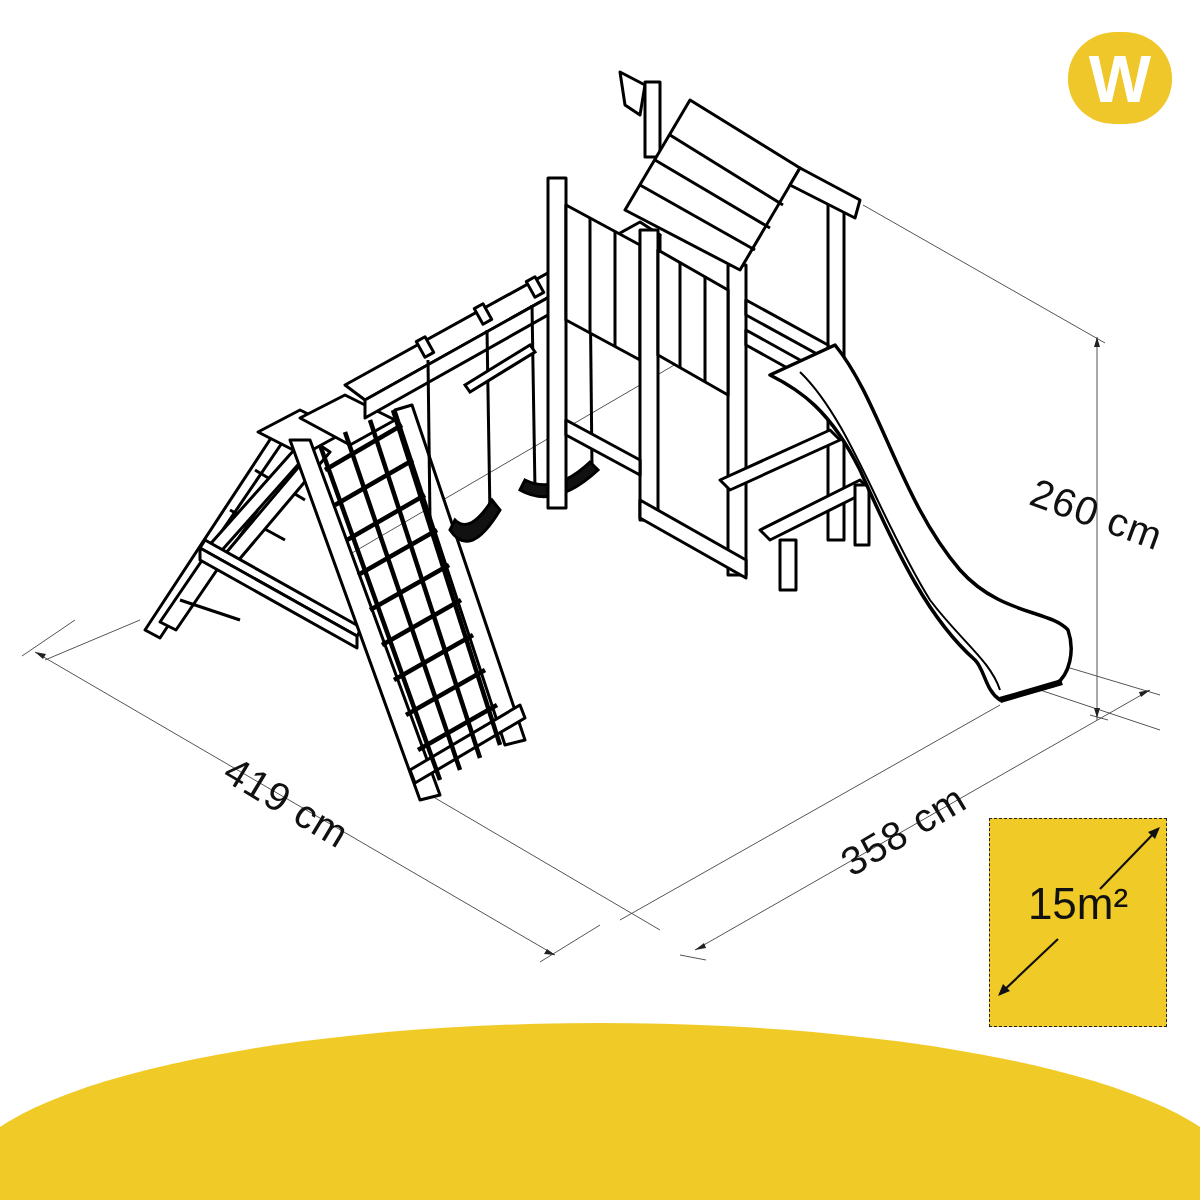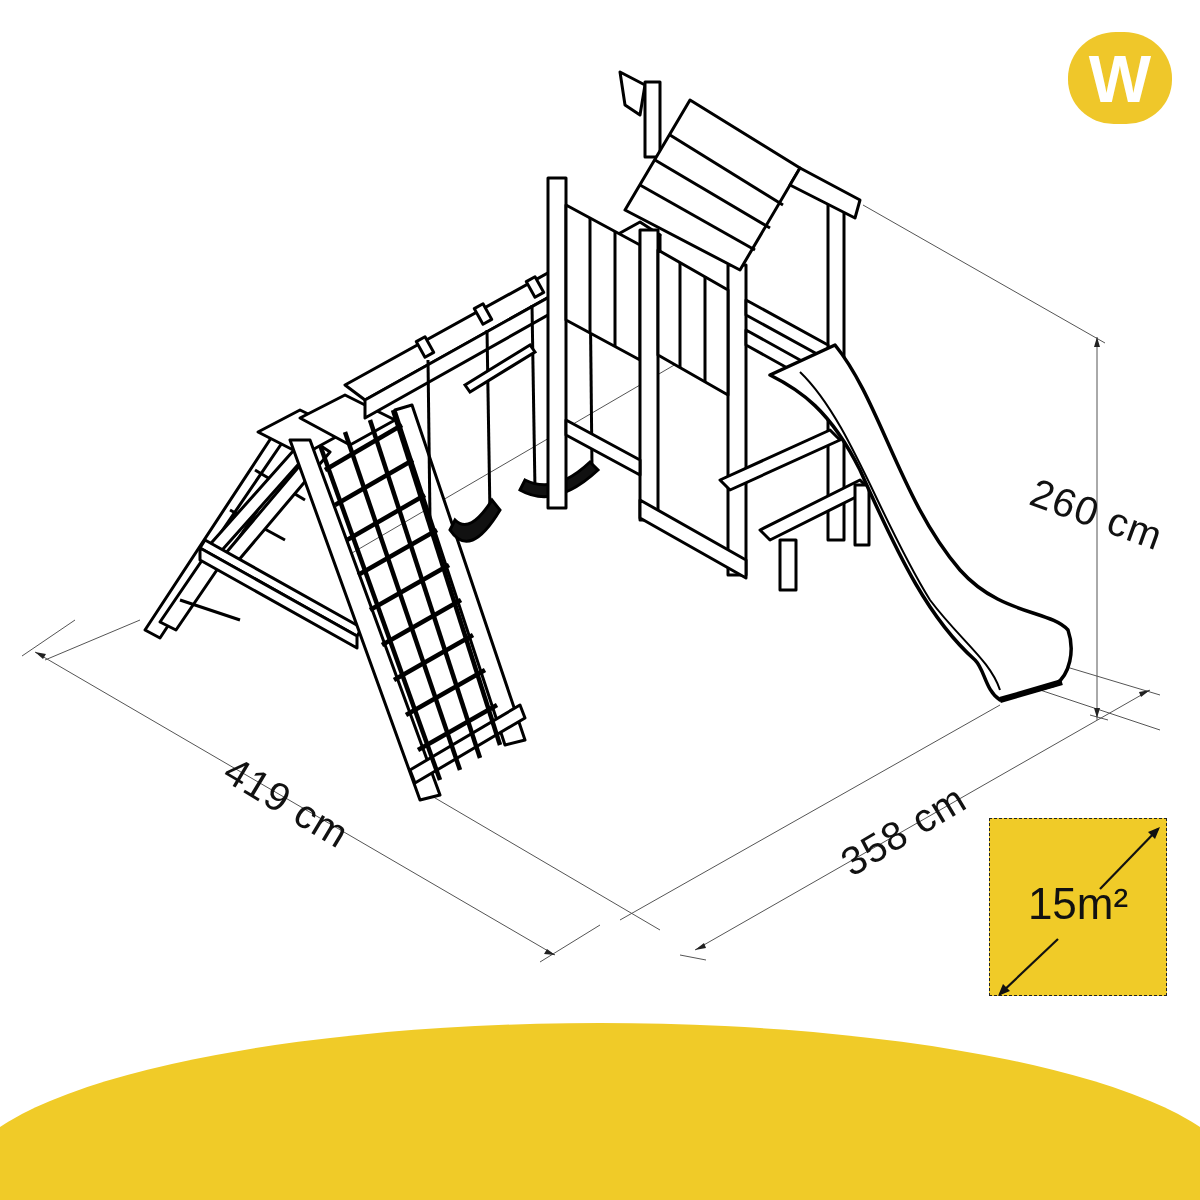--- a/index.html
+++ b/index.html
@@ -7,21 +7,21 @@
            font-family: "Liberation Sans", "DejaVu Sans", sans-serif; }
     .stage { position: absolute; left: 0; top: 0; width: 1200px; height: 1200px; }
     svg.drawing { position: absolute; left: 0; top: 0; }
     .dim-label { position: absolute; font-size: 40px; color: #111; white-space: nowrap;
                  transform-origin: center center; letter-spacing: 1px; }
     .logo { position: absolute; left: 1068px; top: 32px; width: 104px; height: 92px;
             background: #efc72a; border-radius: 46% 46% 44% 44% / 50% 50% 48% 48%;
             display: flex; align-items: center; justify-content: center; }
     .logo span { color: #ffffff; font-weight: bold; font-size: 66px; line-height: 1;
                  font-family: "Liberation Sans", sans-serif; margin-top: 2px; }
-    .area-badge { position: absolute; left: 989px; top: 818px; width: 178px; height: 178px;
+    .area-badge { position: absolute; left: 989px; top: 818px; width: 178px; height: 209px;
                   background: #f0cb28; border: 1.5px dashed #222; box-sizing: border-box; }
     .area-badge .area-text { position: absolute; left: 0; width: 100%; top: 60px;
                   text-align: center; font-size: 44px; color: #111; }
     .area-badge svg { position: absolute; left: 0; top: 0; }
     .arch { position: absolute; left: -40px; top: 1023px; width: 1280px; height: 420px;
             background: #f0cb28; border-radius: 50% 50% 0 0 / 38% 38% 0 0; }
   </style>
 </head>
 <body>
 

